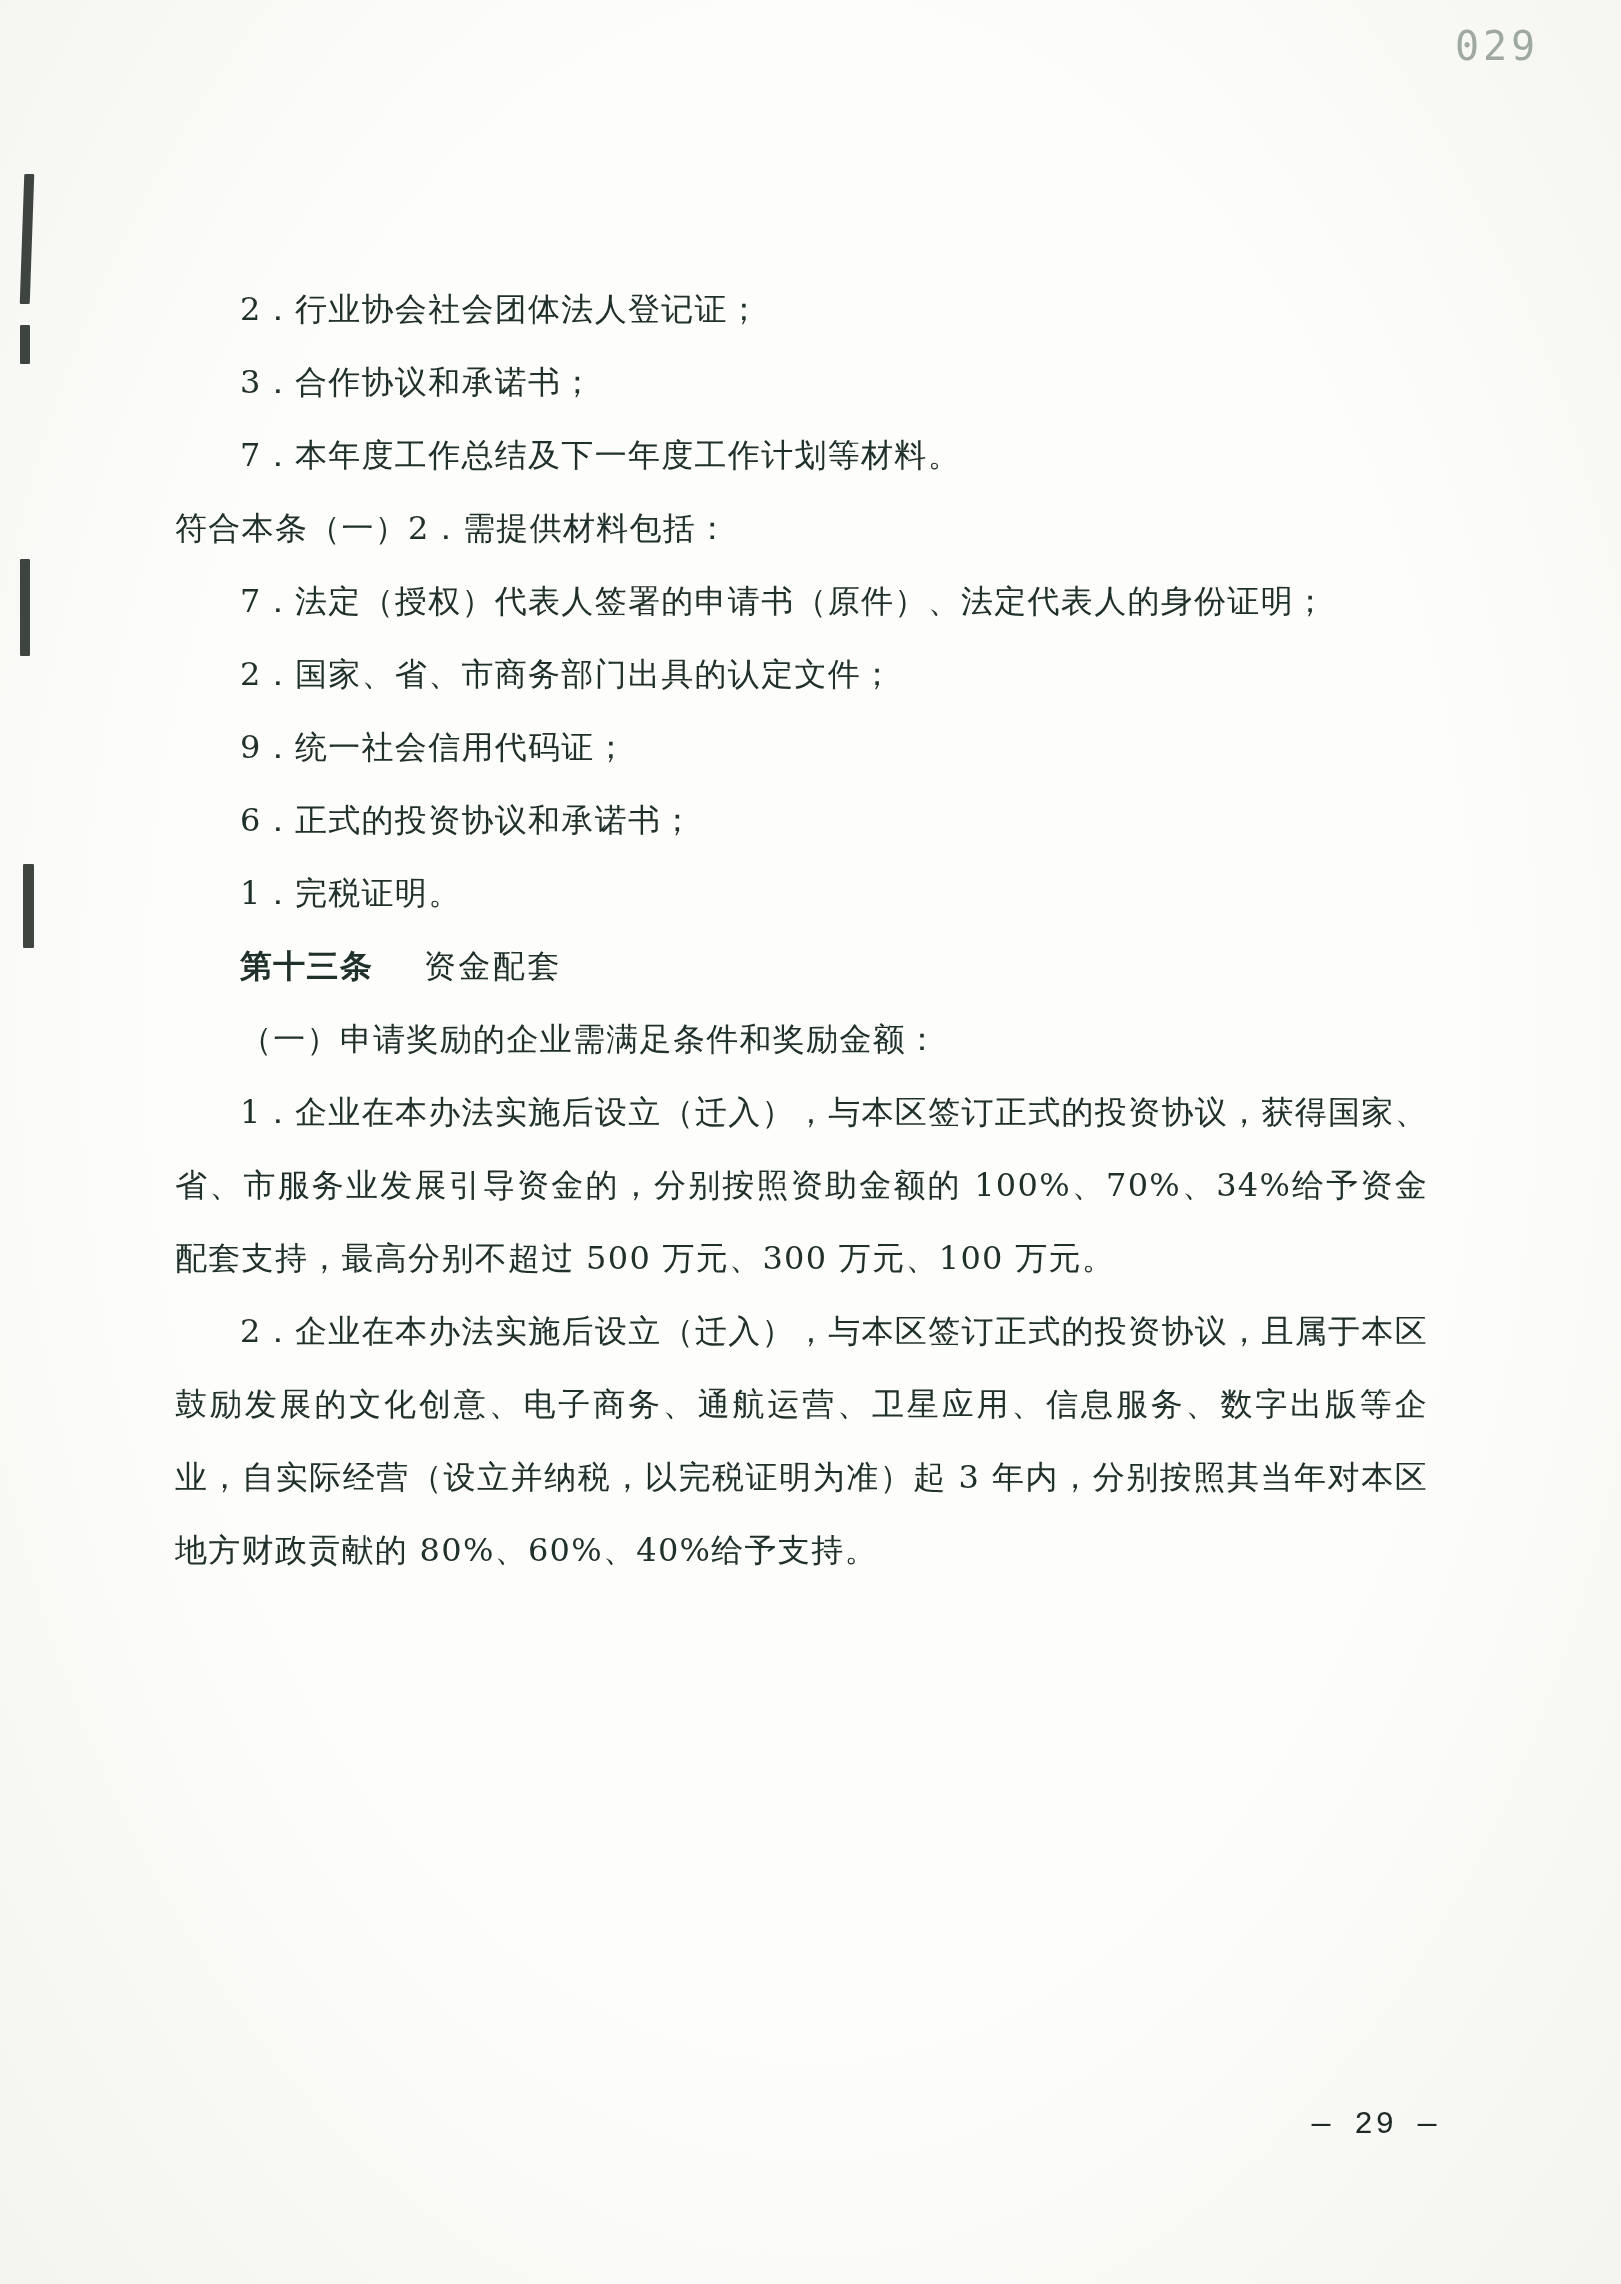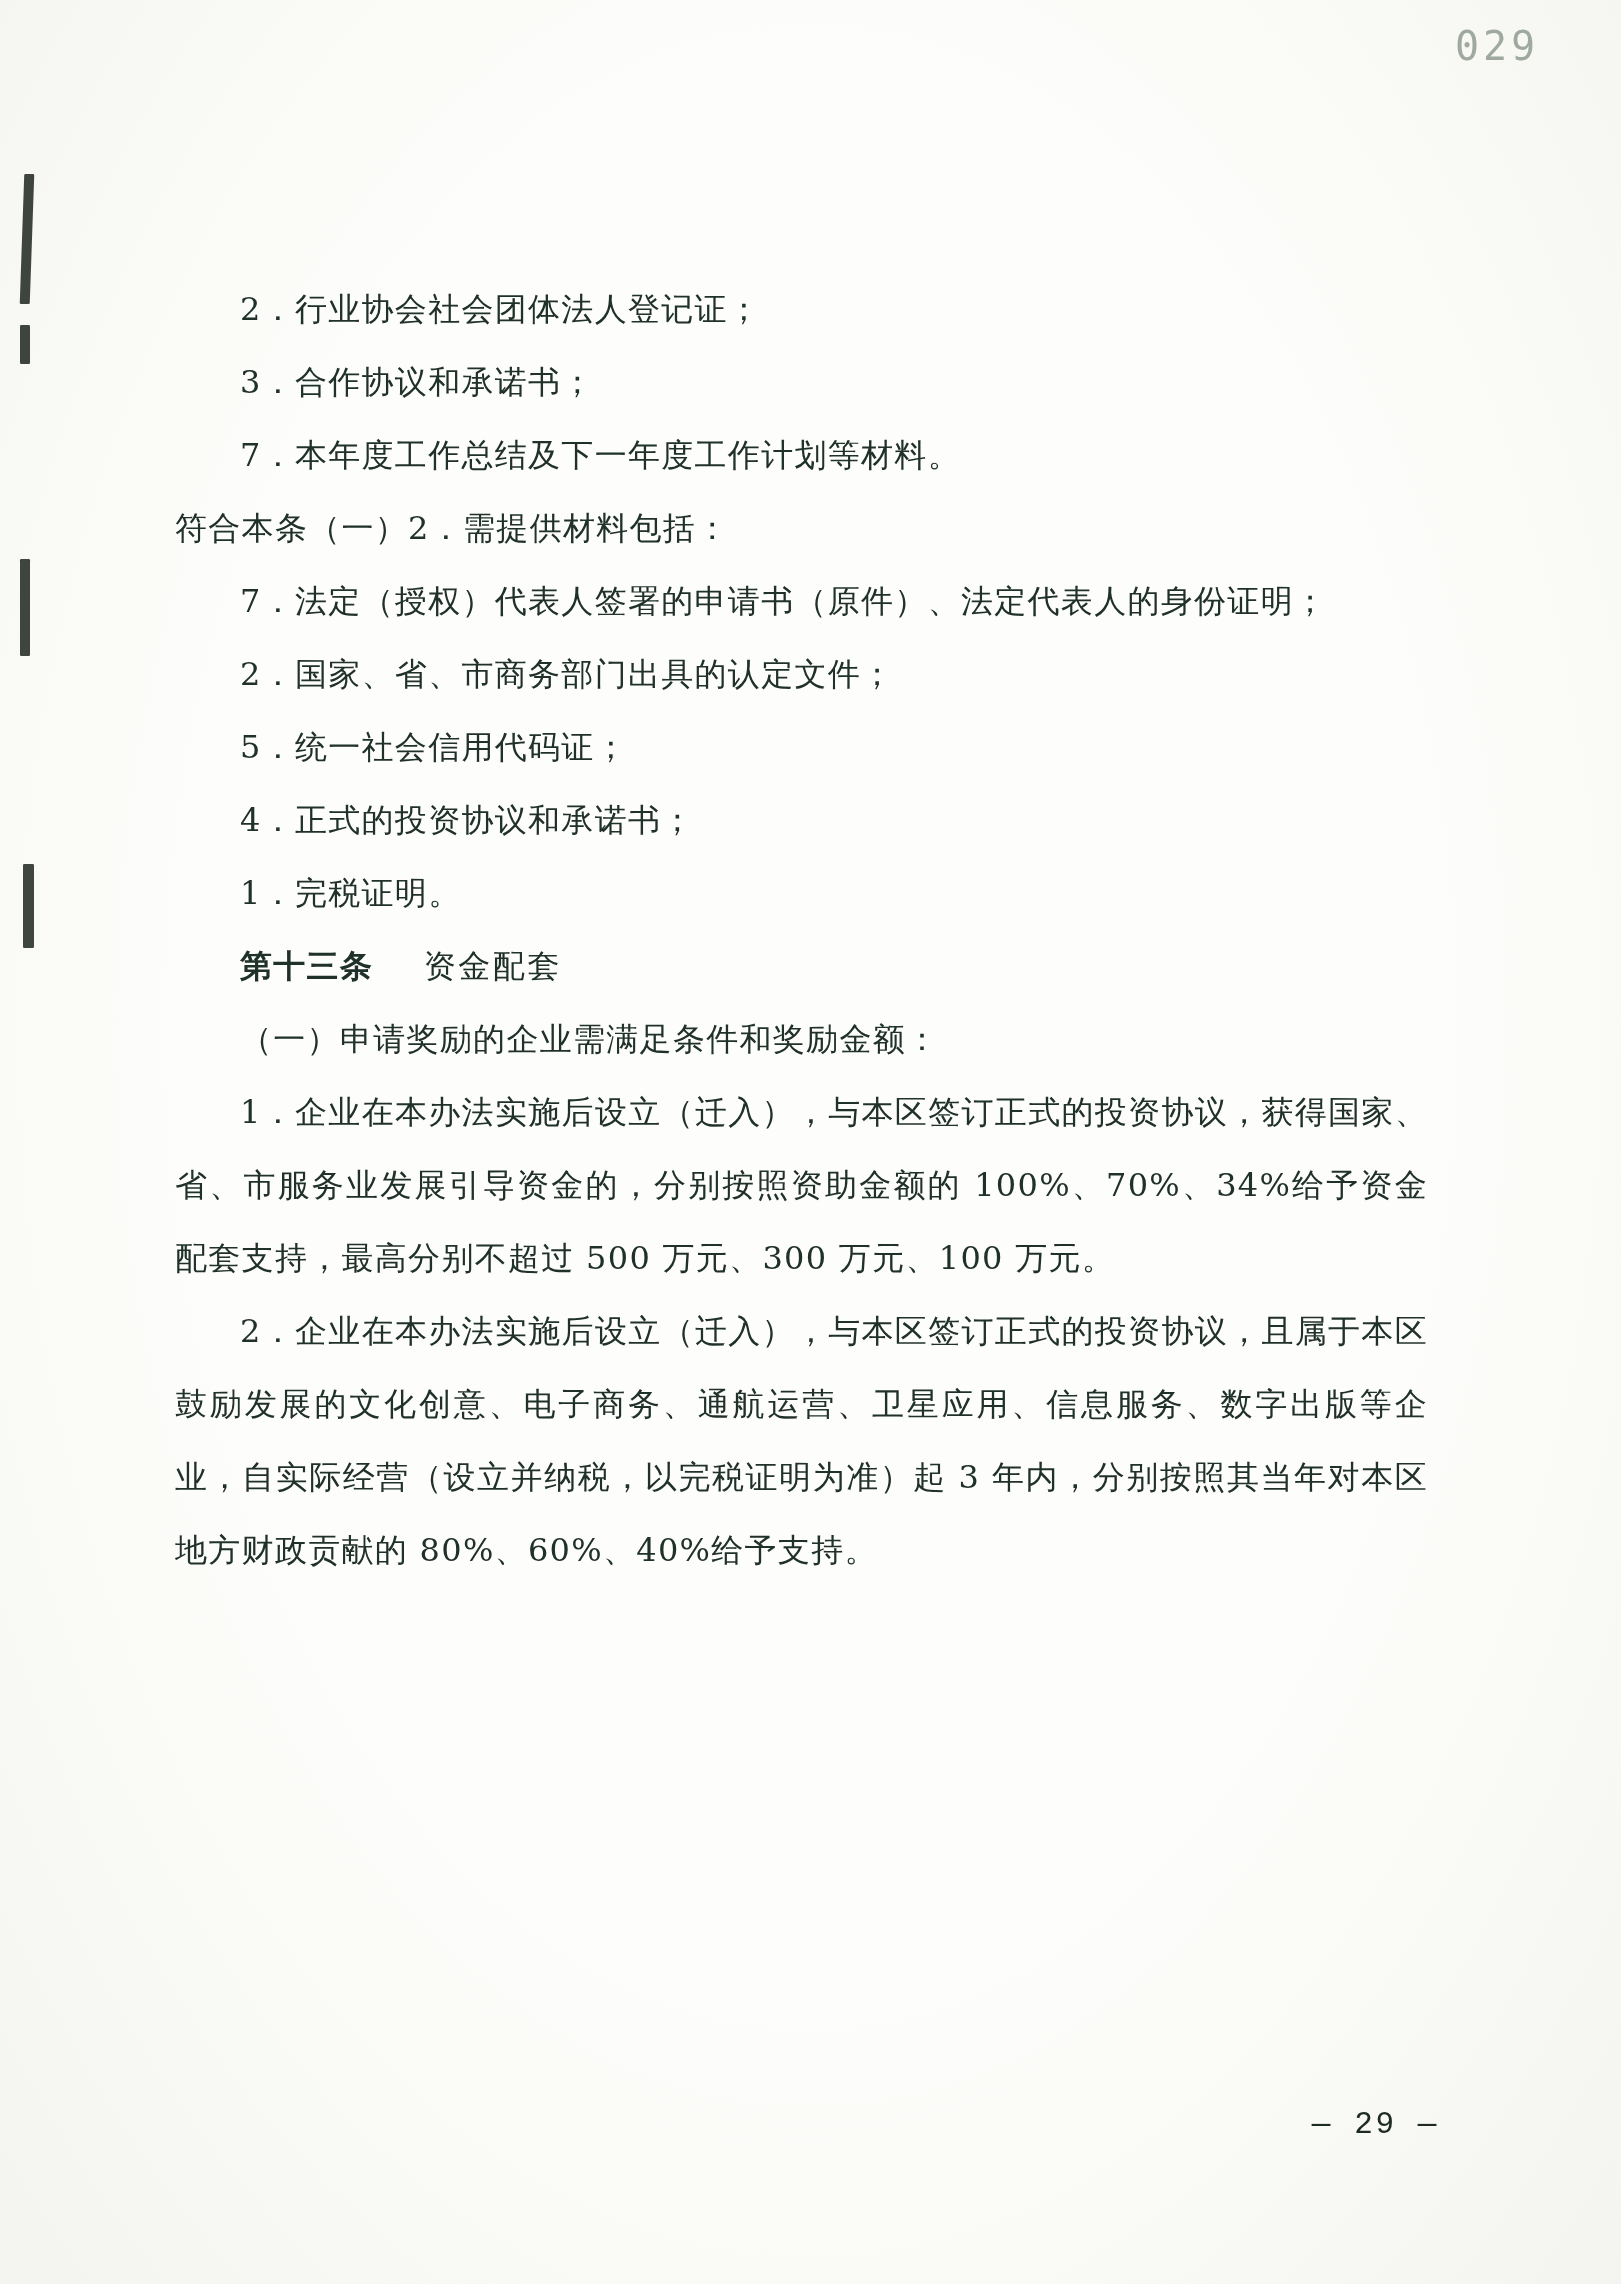--- a/index.html
+++ b/index.html
@@ -115,22 +115,22 @@
   <div class="bind b4"></div>
 
   <div class="content">
 
     <p class="line indent">2．行业协会社会团体法人登记证；</p>
     <p class="line indent">3．合作协议和承诺书；</p>
     <p class="line indent">7．本年度工作总结及下一年度工作计划等材料。</p>
     <p class="line hang">符合本条（一）2．需提供材料包括：</p>
     <p class="line indent">7．法定（授权）代表人签署的申请书（原件）、法定代表人的身份证明；</p>
     <p class="line indent">2．国家、省、市商务部门出具的认定文件；</p>
-    <p class="line indent">5．统一社会信用代码证；</p>
-    <p class="line indent">4．正式的投资协议和承诺书；</p>
+    <p class="line indent">9．统一社会信用代码证；</p>
+    <p class="line indent">6．正式的投资协议和承诺书；</p>
     <p class="line indent">1．完税证明。</p>
 
     <p class="line heading">
       <span class="hlabel">第十三条</span>
       <span class="htitle">资金配套</span>
     </p>
 
     <p class="line indent">（一）申请奖励的企业需满足条件和奖励金额：</p>
     <p class="line indent">1．企业在本办法实施后设立（迁入），与本区签订正式的投资协议，获得国家、省、市服务业发展引导资金的，分别按照资助金额的 100%、70%、34%给予资金配套支持，最高分别不超过 500 万元、300 万元、100 万元。</p>
     <p class="line indent">2．企业在本办法实施后设立（迁入），与本区签订正式的投资协议，且属于本区鼓励发展的文化创意、电子商务、通航运营、卫星应用、信息服务、数字出版等企业，自实际经营（设立并纳税，以完税证明为准）起 3 年内，分别按照其当年对本区地方财政贡献的 80%、60%、40%给予支持。</p>

